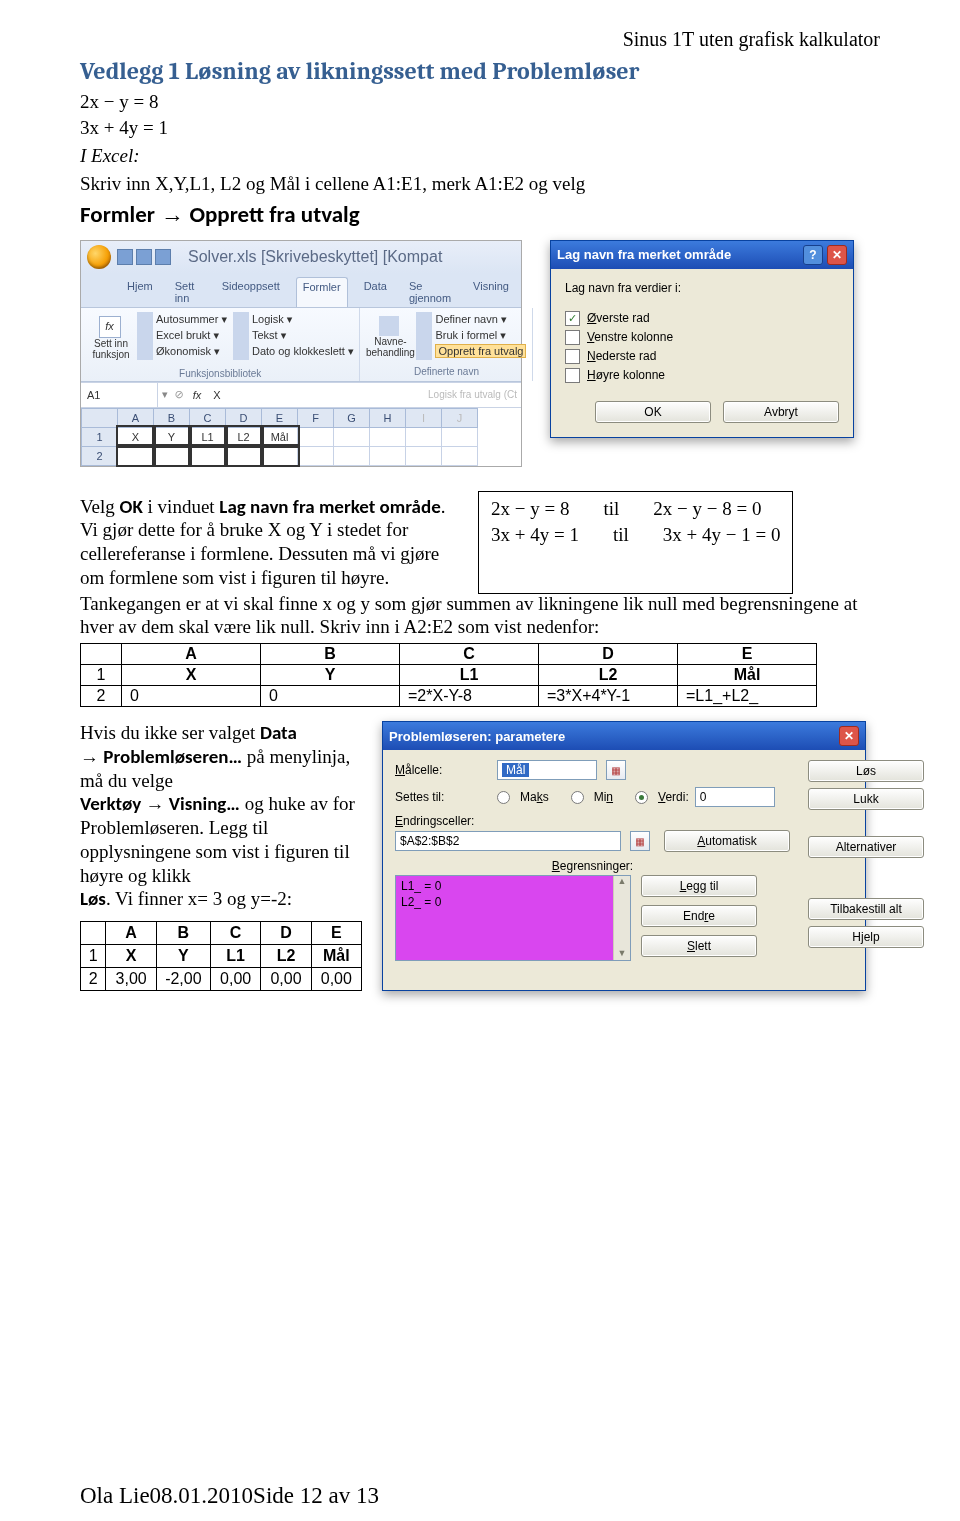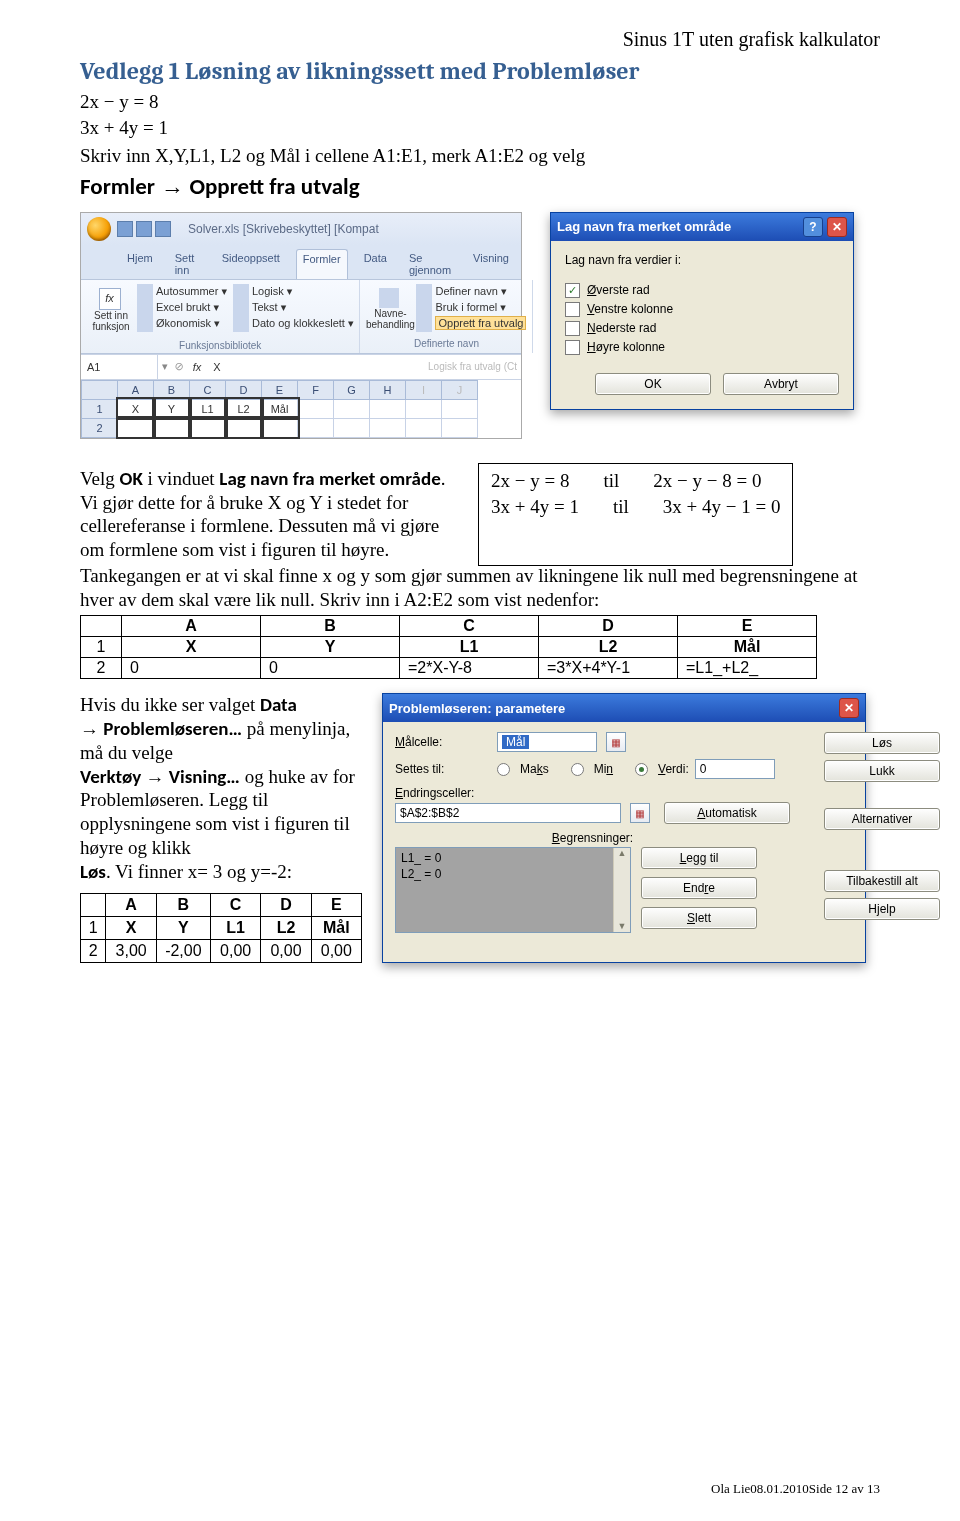--- a/index.html
+++ b/index.html
@@ -80,21 +80,21 @@
   }
   .qat-icon {
     width: 14px; height: 14px;
     background: #7ba0d4;
     border: 1px solid #5c7eac;
     margin-right: 3px;
   }
   .title-bar-text {
     margin-left: 14px;
     color: #5b6a86;
-    font-size: 12px;
+    font-size: 16px;
   }
   .tabs {
     display: flex;
     background: #dbe5f4;
     border-bottom: 1px solid #b8c6dc;
     padding: 4px 6px 0 40px;
     gap: 10px;
     font-size: 11px;
   }
   .tab { padding: 3px 6px; color: #435a82; }
@@ -327,21 +327,21 @@
     align-items: center;
     justify-content: center;
   }
   .radio.sel::after {
     content: "";
     width: 5px; height: 5px;
     background: #3a7a3a;
     border-radius: 50%;
   }
   .sv-list {
-    background: #a3a3a3;
+    background: #d946ef;
     border: 1px solid #7f9db9;
     height: 78px;
     width: 224px;
     padding: 3px 5px;
     font-size: 12px;
     line-height: 1.3;
     overflow: hidden;
     position: relative;
   }
   .sv-list .sb {
@@ -377,43 +377,44 @@
   .sv-side {
     display: flex;
     flex-direction: column;
     gap: 6px;
     margin-left: auto;
     width: 100px;
   }
   .sv-grid {
     display: grid;
     grid-template-columns: 1fr 118px;
-    gap: 4px 16px;
+    gap: 4px 0;
   }
   .footer {
     position: absolute;
-    bottom: 24px;
+    bottom: 12px;
     left: 80px;
     right: 80px;
     display: flex;
-    justify-content: flex-end;
-    font-size: 13px;
+    justify-content: flex-start;
+    font-size: 23px;
   }
 </style>
 </head>
 <body>
 
 <div class="page">
 
   <div class="header-right">Sinus 1T uten grafisk kalkulator</div>
 
   <div class="h-title">Vedlegg 1 Løsning av likningssett med Problemløser</div>
   <div class="eq">2x − y = 8</div>
   <div class="eq">3x + 4y = 1</div>
 
+  <div class="para italic">I Excel:</div>
   <div class="para">Skriv inn X,Y,L1, L2 og Mål i cellene A1:E1, merk A1:E2 og velg</div>
   <div class="nav-chain">
     <span class="bold sans">Formler</span>
     <span class="arrow-glyph">→</span>
     <span class="bold sans">Opprett fra utvalg</span>
   </div>
 
   <div class="two-col">
 
     <div class="excel-mock">

